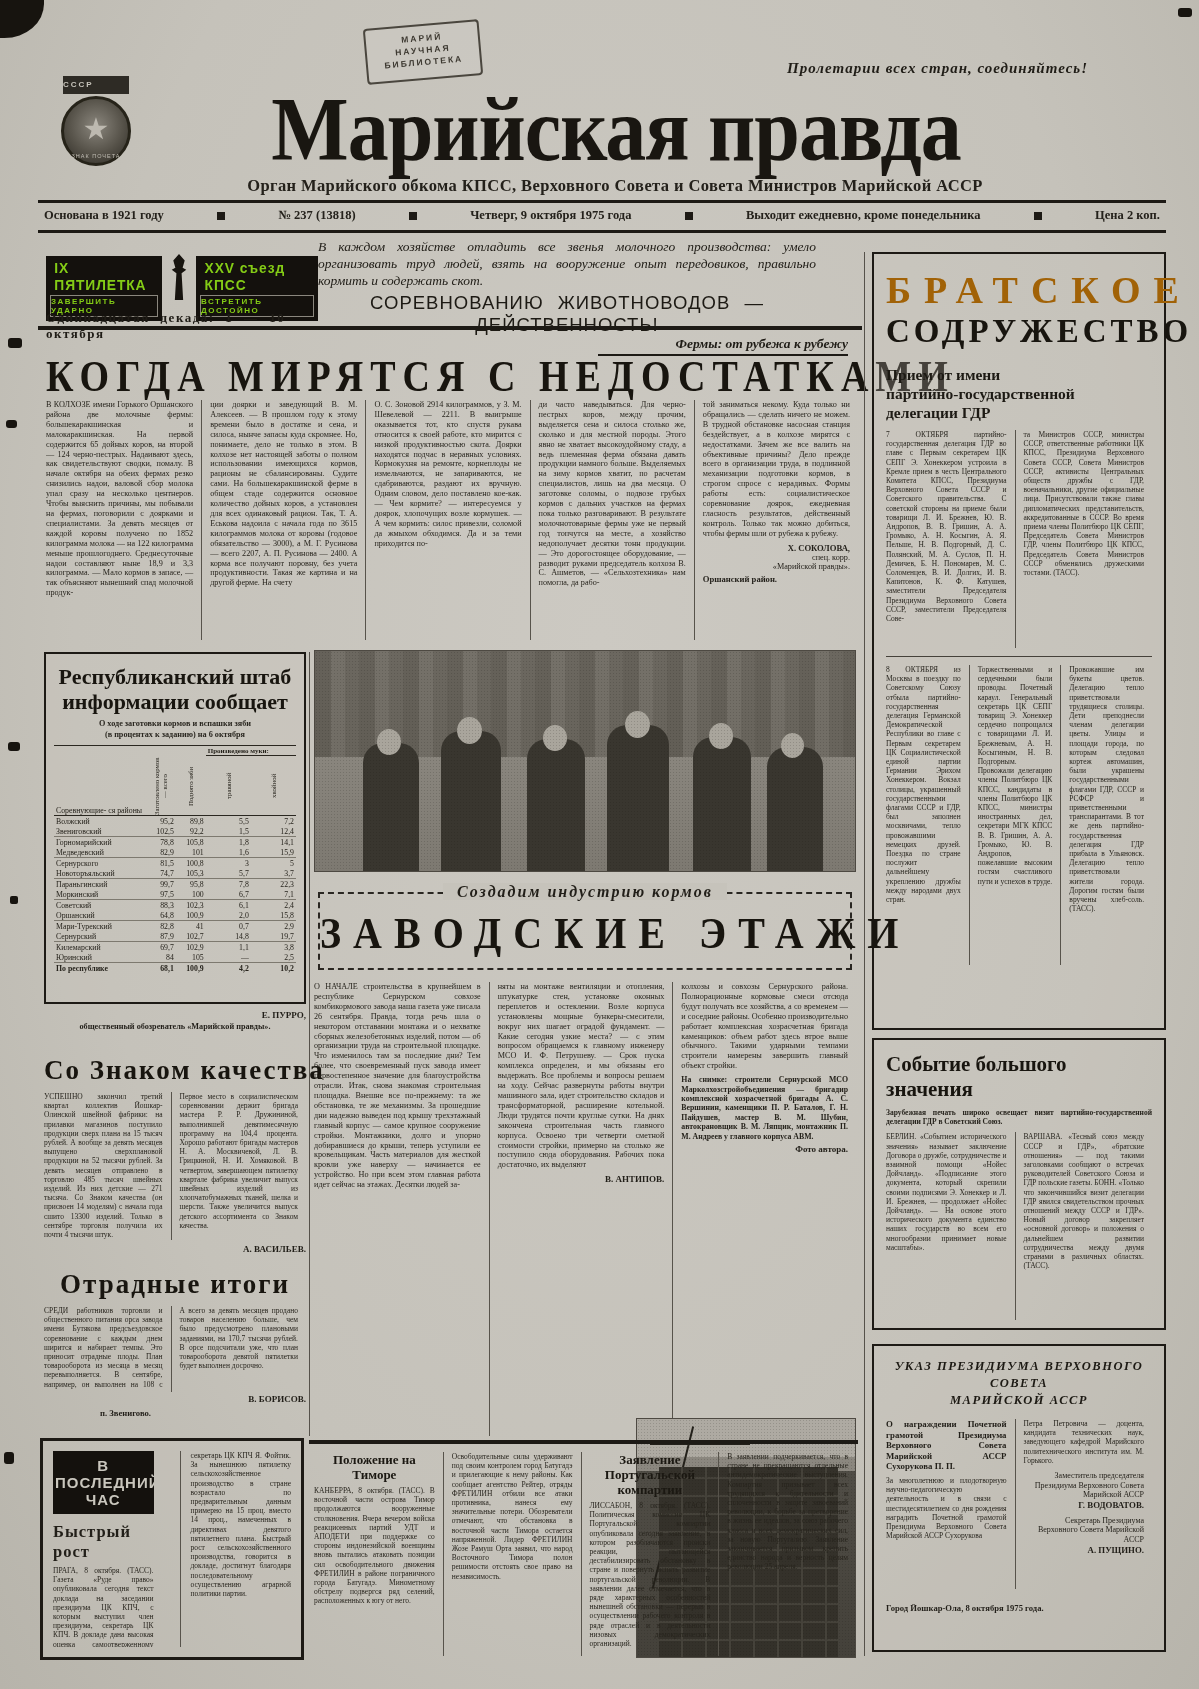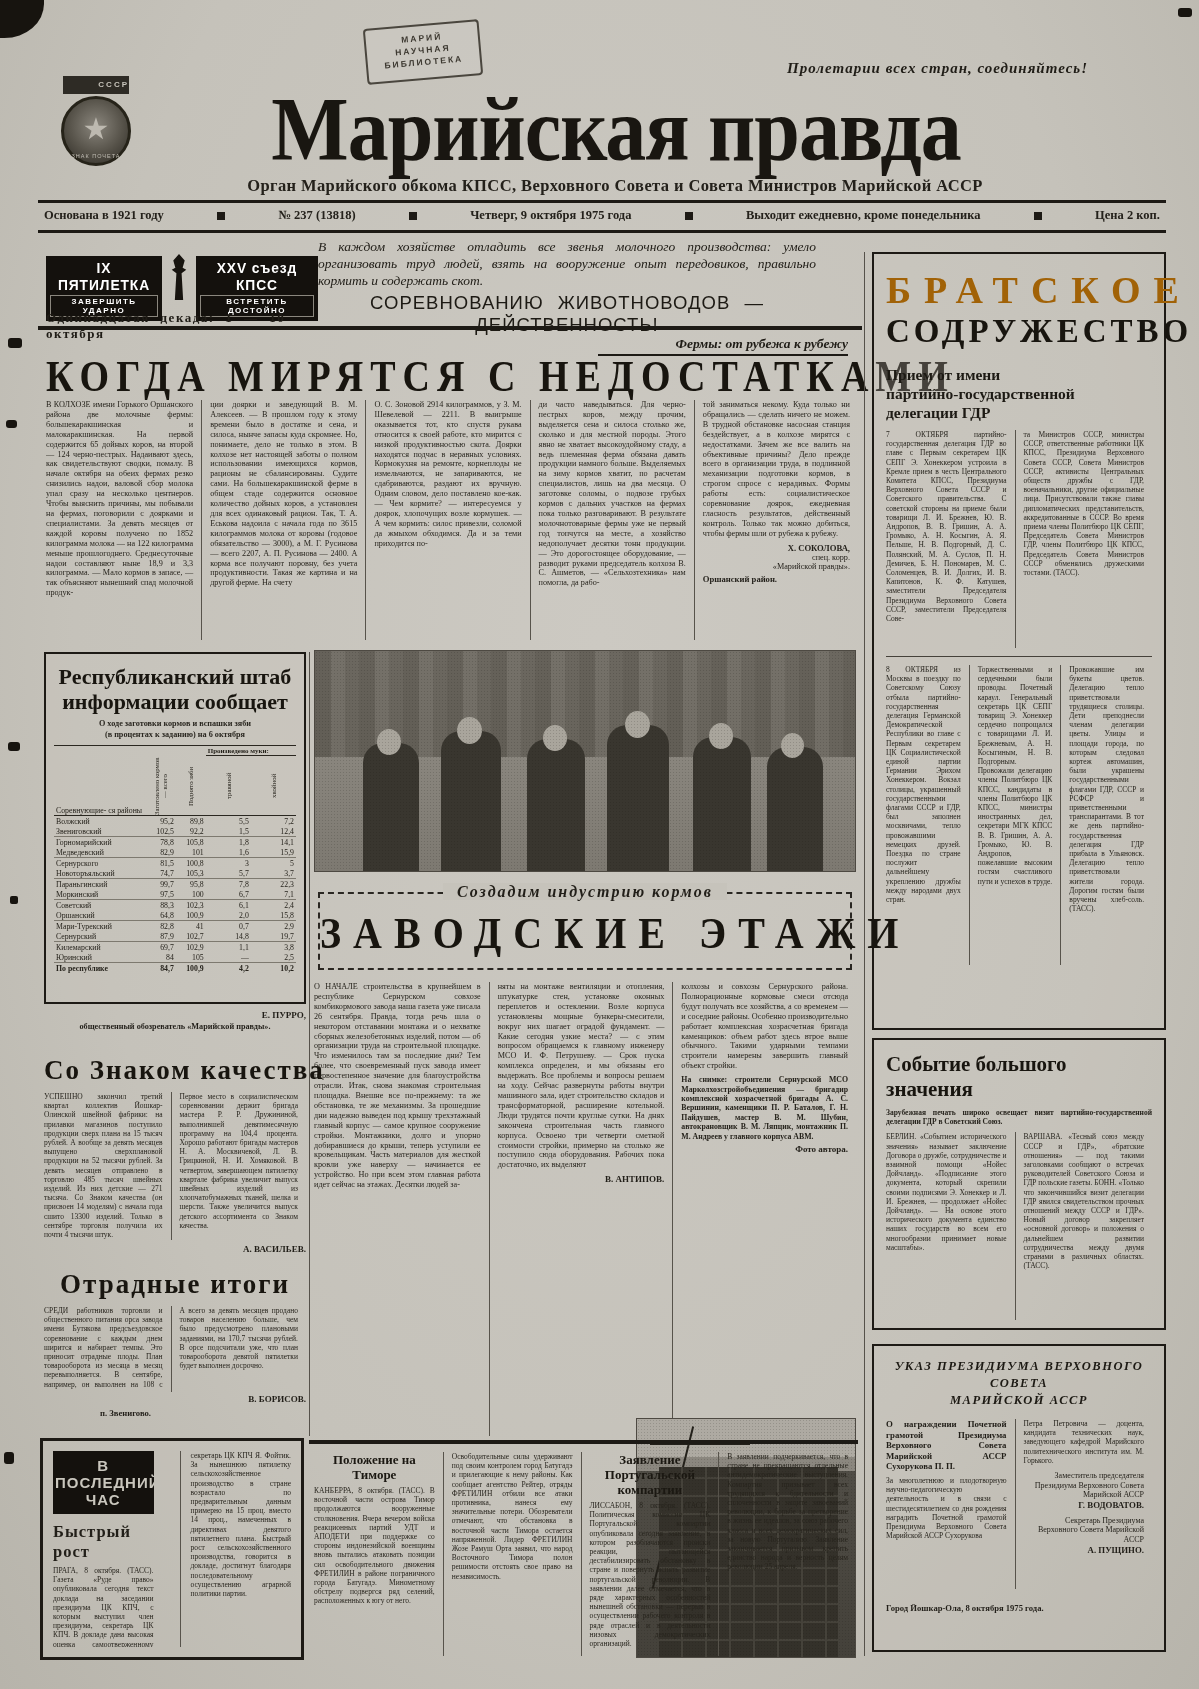--- a/index.html
+++ b/index.html
@@ -25,30 +25,30 @@
   .nameplate { font-weight:bold; font-size:82px; line-height:98px; letter-spacing:-1px;
     color:#191611; transform:scaleY(1.1); transform-origin:top left; white-space:nowrap; text-align:center; width:100%;}
   .subtitle { text-align:center; font-weight:bold; font-size:16.5px; color:#24211b; letter-spacing:.4px;}
   .dateline { display:flex; align-items:center; justify-content:space-between;
     font-weight:bold; font-size:12.5px; color:#24211b; }
   .sq { width:8px; height:8px; background:#1d1a15; display:inline-block; }
 
   
   .emblem { }
   .emblem .ribbon { width:66px; height:18px; background:#2e2b25; margin:0 auto; color:#c7c4bb;
-    font-family:"Liberation Sans",sans-serif; font-size:8px; font-weight:bold; text-align:right; line-height:18px; letter-spacing:2px;}
+    font-family:"Liberation Sans",sans-serif; font-size:8px; font-weight:bold; text-align:left; line-height:18px; letter-spacing:2px;}
   .emblem .medal { width:70px; height:70px; border-radius:50%; margin:2px auto 0;
     background: radial-gradient(circle at 50% 42%, #8a867d 0%, #565249 55%, #2c2923 100%);
     border:3px solid #262319; position:relative; }
   .emblem .star { position:absolute; left:0; right:0; top:12px; text-align:center; font-size:30px; color:#bdb9b0;}
   .emblem .medal-label { position:absolute; left:0; right:0; bottom:4px; text-align:center; font-size:5.5px;
     letter-spacing:1px; color:#c2beb5; font-family:"Liberation Sans",sans-serif; }
 
   
-  .badge { background:#14110d; color:#ffffff; text-align:center; padding:3px 4px 4px;
+  .badge { background:#14110d; color:#84cc16; padding:3px 4px 4px;
     font-family:"Liberation Sans",sans-serif; }
   .badge .l1 { font-size:15px; font-weight:bold; letter-spacing:1px; transform:scaleX(.92); transform-origin:center;}
   .badge .l2 { font-size:8px; font-weight:bold; letter-spacing:1.5px; border:1px solid #8b877e; margin-top:2px; padding:1px 0;}
   .torch { width:26px; height:46px; background:#17140f;
     clip-path:polygon(50% 0,72% 14%,64% 30%,78% 34%,60% 42%,66% 100%,34% 100%,40% 42%,22% 34%,36% 30%,28% 14%); }
   .decade { font-weight:bold; font-size:13px; letter-spacing:1.5px; color:#1f1c16; word-spacing:6px;}
 
   .appeal { font-style:italic; font-size:13.5px; line-height:17px; text-align:justify; color:#23201a; font-weight:500;}
   .slogan-line { font-family:"Liberation Sans",sans-serif; font-size:18.5px; letter-spacing:1px;
     word-spacing:8px; text-align:center; color:#1d1a14; }
@@ -405,21 +405,21 @@
   <tr>
     <td class="namecol">Юринский</td>
     <td class="num">84</td>
     <td class="num">105</td>
     <td class="num">—</td>
     <td class="num">2,5</td>
   </tr>
 
   <tr>
     <td class="namecol">По республике</td>
-    <td class="num">84,7</td>
+    <td class="num">68,1</td>
     <td class="num">100,9</td>
     <td class="num">4,2</td>
     <td class="num">10,2</td>
   </tr>
 </tbody>
   </table>
 </div>
 
 <div class="abs byline-r" style="left:44px;top:1010px;width:262px;">Е. ПУРРО,</div>
 <div class="abs" style="left:44px;top:1022px;width:262px;font-weight:bold;font-size:8.2px;text-align:center;">общественный обозреватель «Марийской правды».</div>

